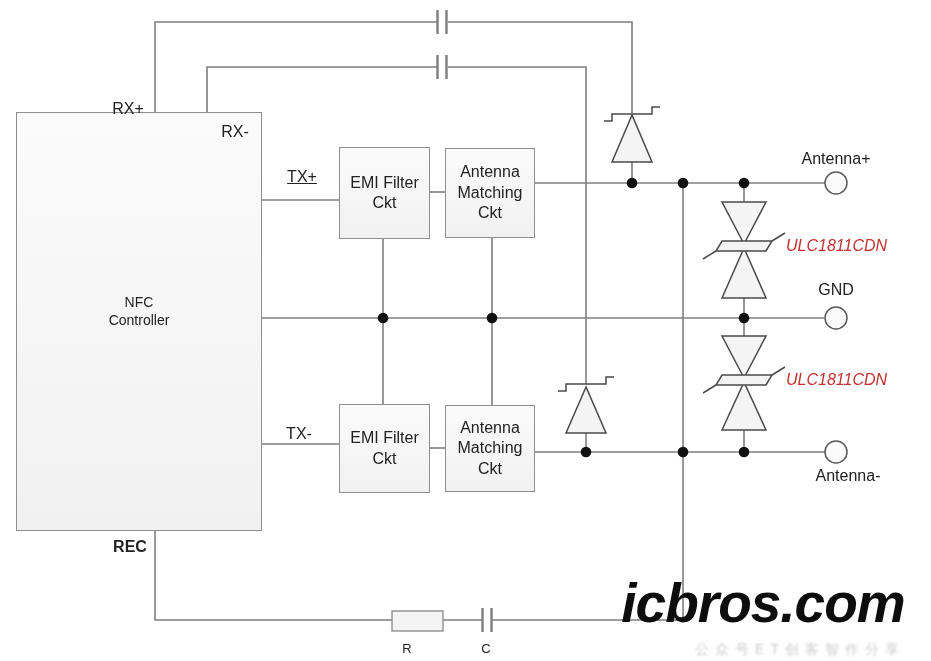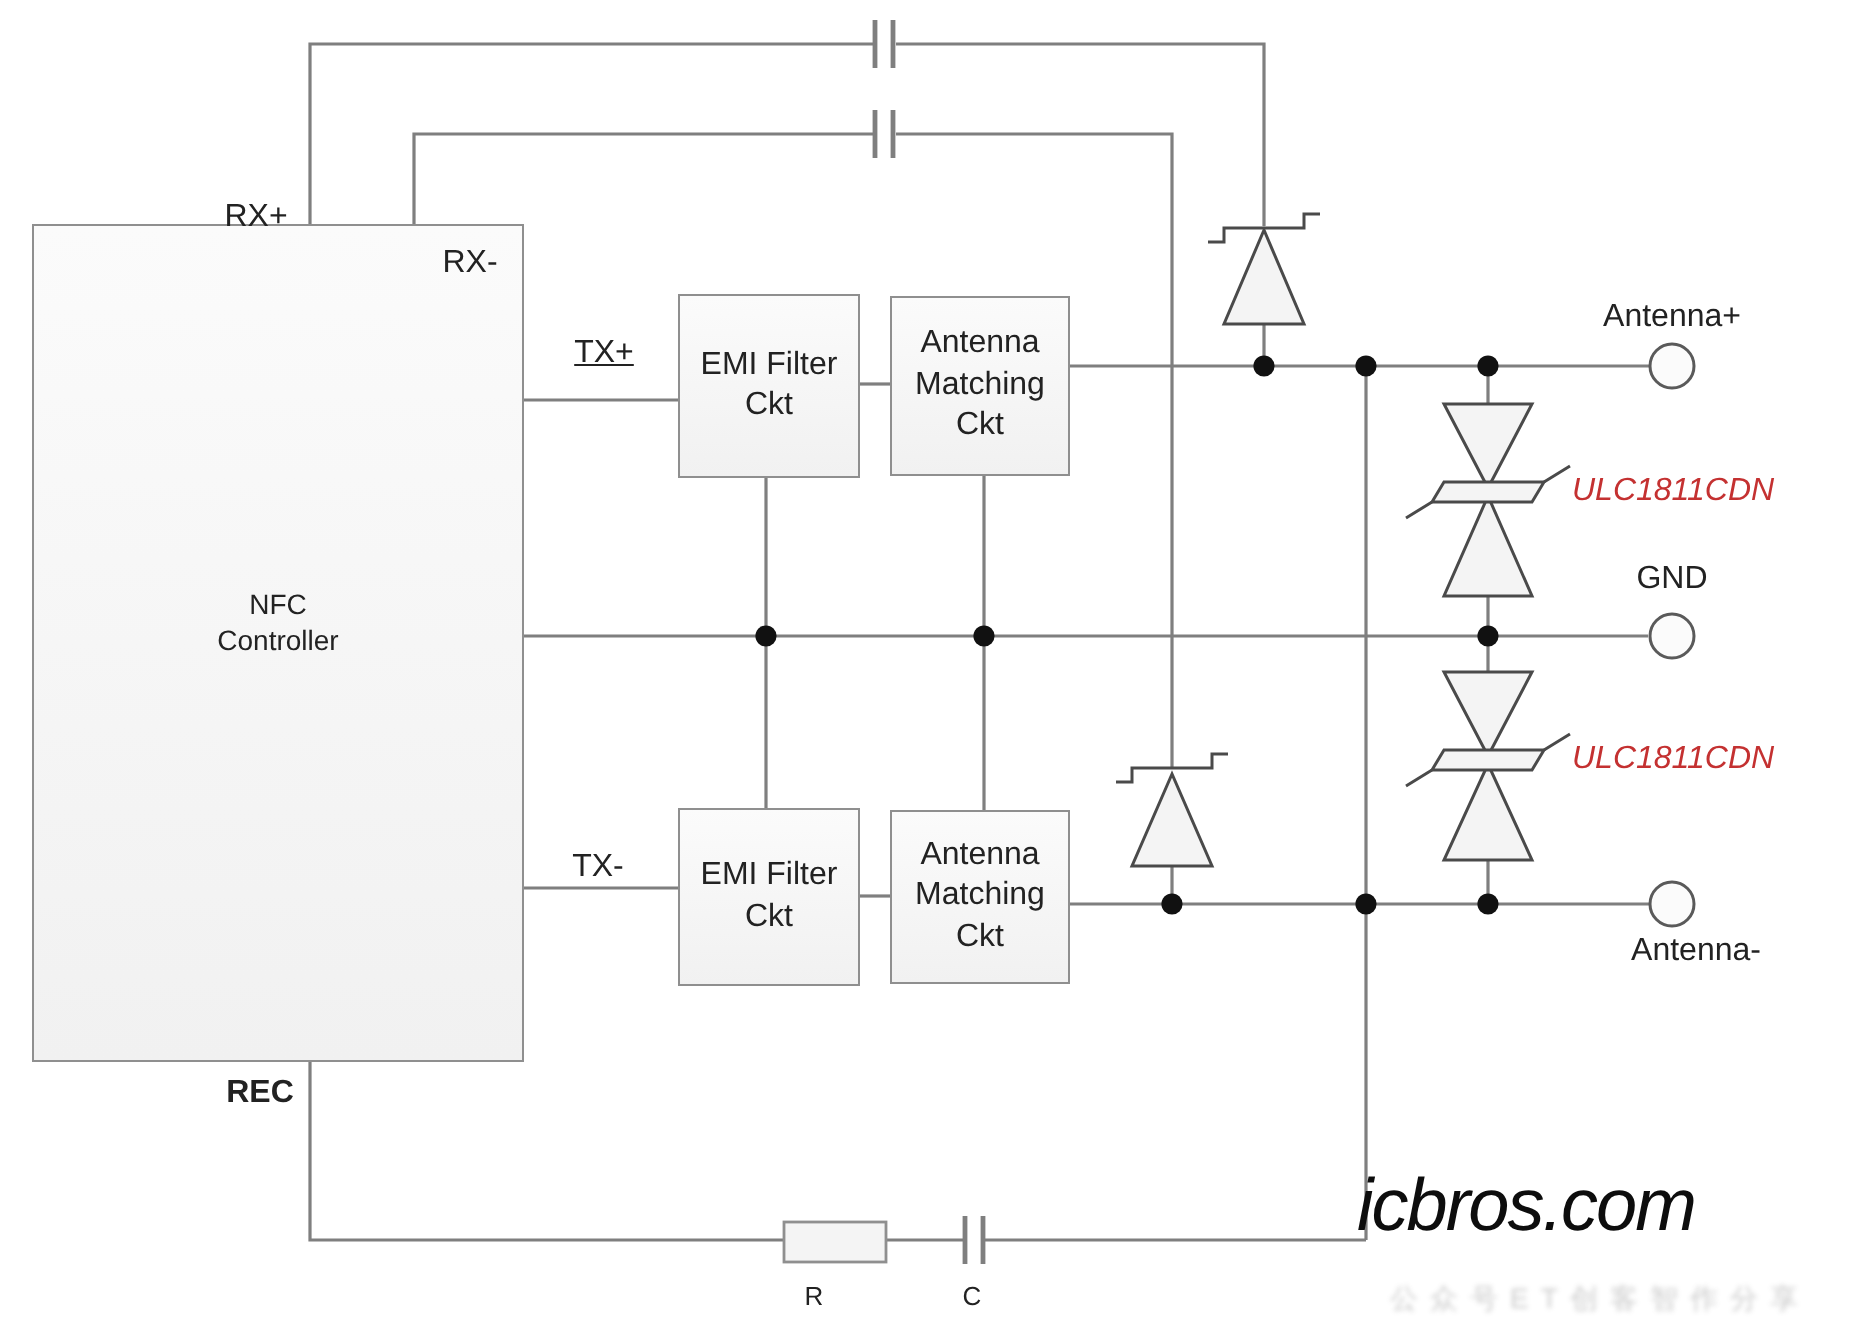--- a/index.html
+++ b/index.html
@@ -25,21 +25,21 @@
   }
   .block.nfc{font-size:14px;}
   .lbl{
     position:absolute;transform:translate(-50%,-50%);
     font-size:16px;white-space:nowrap;color:var(--text,#222);
   }
   .lbl.small{font-size:13px;}
   .lbl.part{transform:translate(0,-50%);color:var(--part-red,#c43131);font-style:italic;}
   .watermark{
     position:absolute;transform:translate(-50%,-50%);
-    font-size:37px;font-weight:normal;font-style:italic;letter-spacing:-1px;
+    font-size:55px;font-weight:bold;font-style:italic;letter-spacing:-1px;
     color:var(--watermark,#0d0d0d);white-space:nowrap;
   }
   .faint-caption{
     position:absolute;transform:translate(-50%,-50%);
     font-size:14px;letter-spacing:6px;color:#8d8d8d;opacity:.45;
     filter:blur(1.2px);white-space:nowrap;
   }
 </style>
 </head>
 <body>

